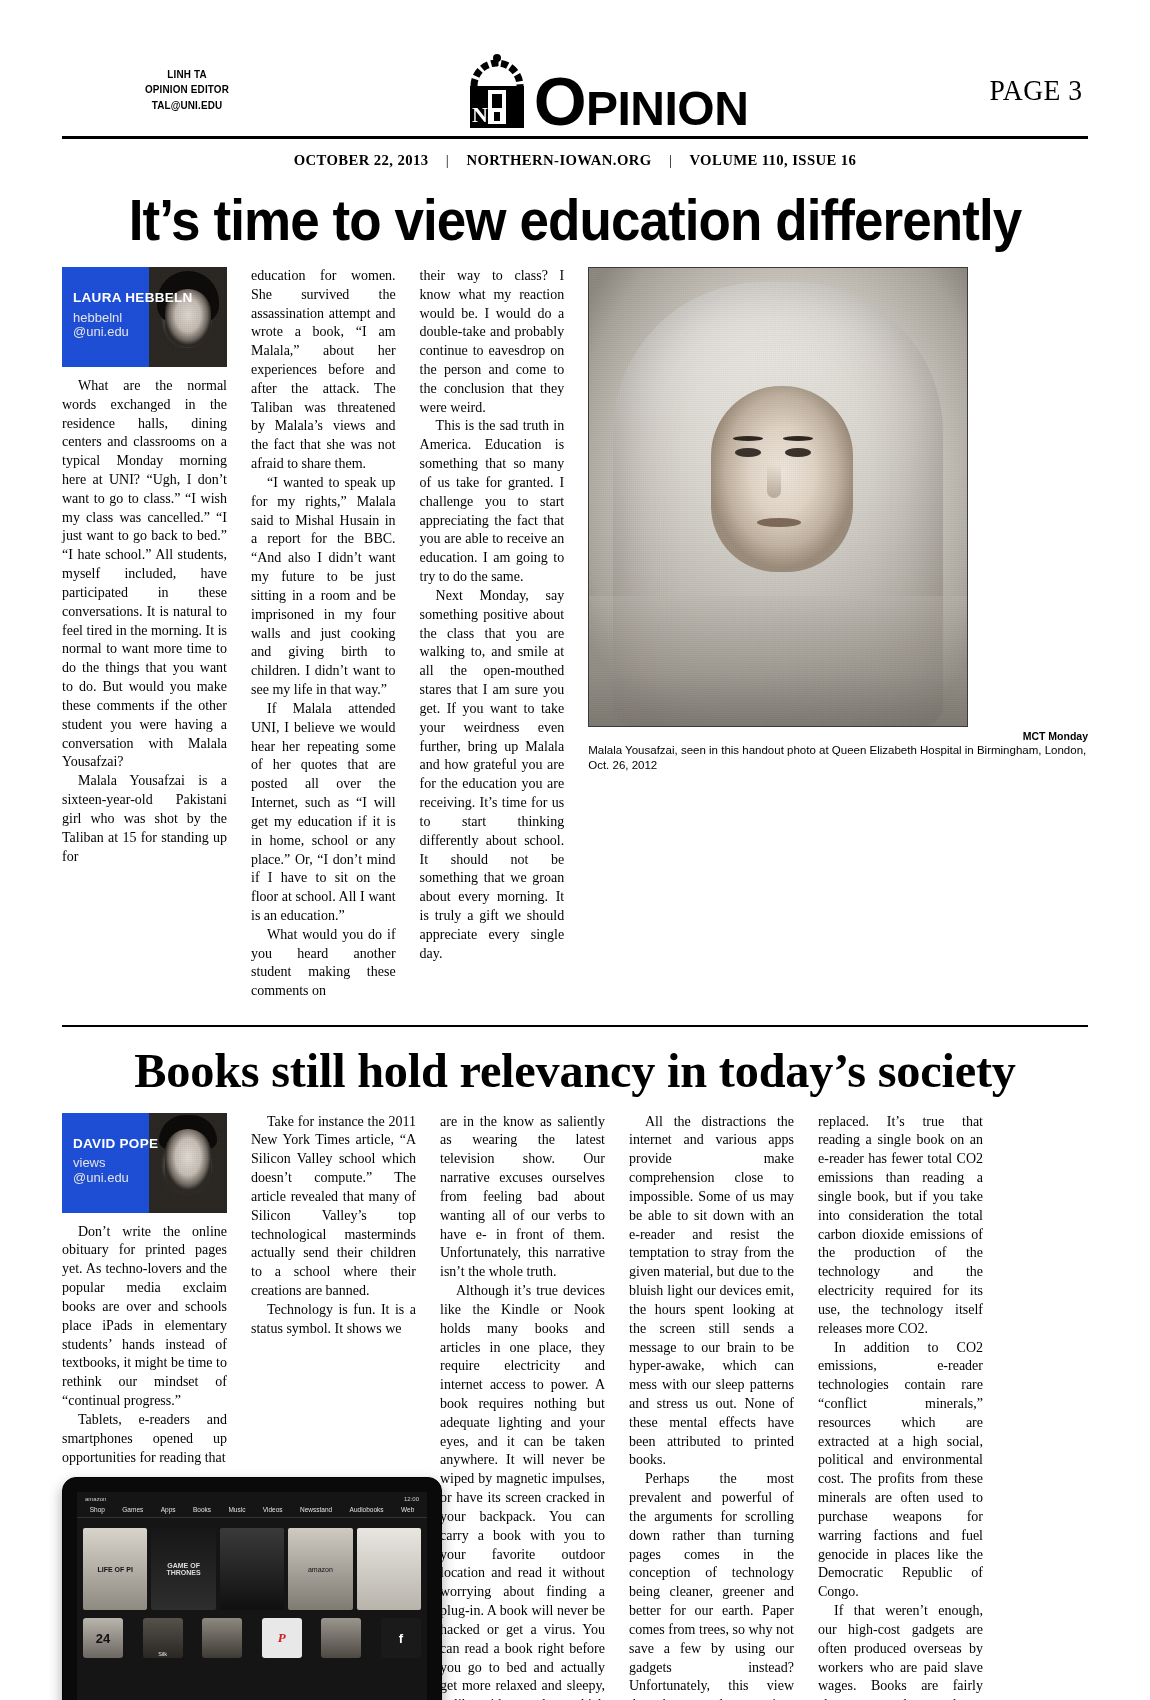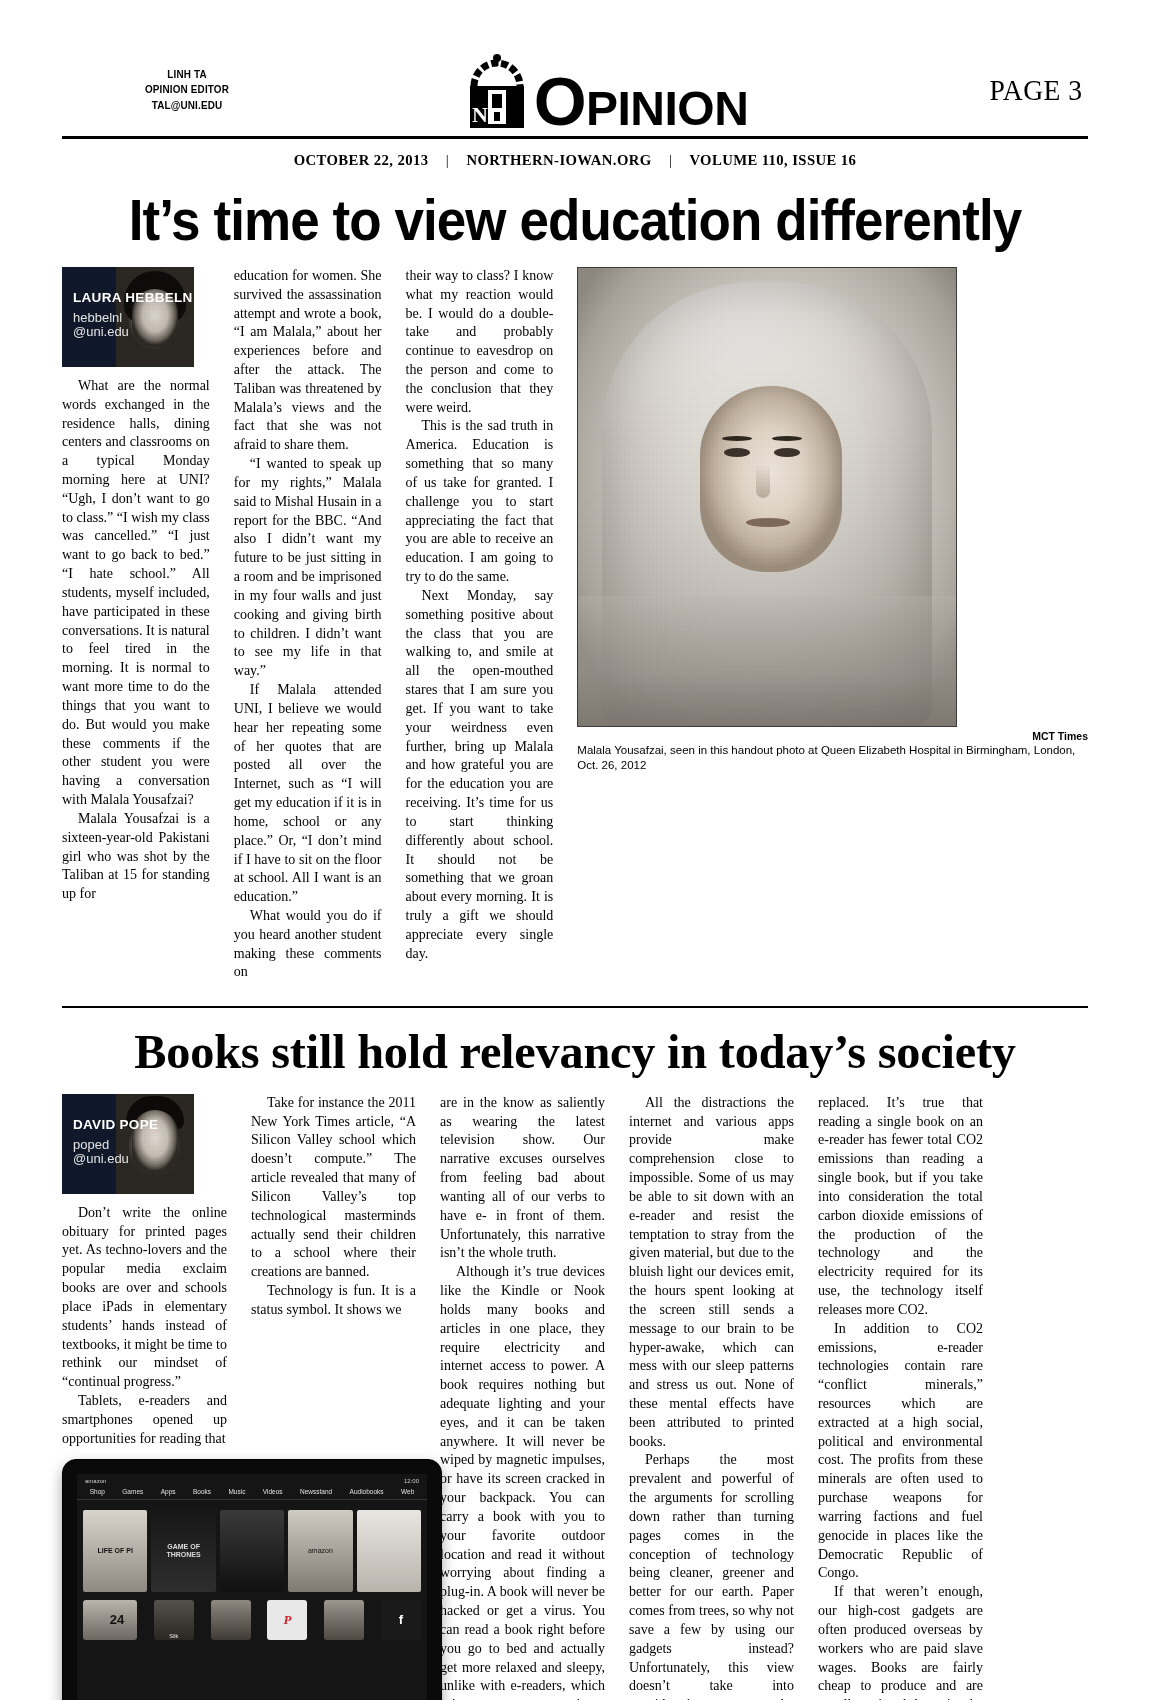--- a/index.html
+++ b/index.html
@@ -147,23 +147,23 @@
     hyphens: none;
   }
   .body-text p {
     margin: 0;
     text-indent: 16px;
   }
   .body-text p.noindent { text-indent: 0; }
 
   
   .byline-box {
-    width: 132px;
+    width: 165px;
     height: 100px;
-    background: #0f172a;
+    background: #1d4ed8;
     position: relative;
     overflow: hidden;
     margin-bottom: 10px;
   }
   .byline-photo {
     position: absolute;
     right: 0; top: 0;
     width: 78px; height: 100px;
     background:
       radial-gradient(ellipse 26px 30px at 38px 52px, #d8d2cc 0%, #b9b1a8 42%, #6c665f 70%, #2a2622 100%),
@@ -408,21 +408,21 @@
     align-items: center;
     justify-content: center;
     font-family: "Liberation Sans", sans-serif;
     font-size: 13px;
     font-weight: bold;
     color: #fff;
     overflow: hidden;
     position: relative;
   }
   .k-app .lbl { position:absolute; bottom:1px; left:0; right:0; text-align:center; font-size:5.5px; font-weight:normal; color:#eee;}
-  .k-app.a1 { background: linear-gradient(180deg,#b9b5ad,#6c6760); color:#111;padding-left:14px; }
+  .k-app.a1 { background: linear-gradient(180deg,#b9b5ad,#6c6760); color:#111; }
   .k-app.a2 { background: linear-gradient(180deg,#55514b,#2a2723); }
   .k-app.a3 { background: linear-gradient(180deg,#8d8880,#3e3a35); }
   .k-app.a4 { background: #e8e8e8; color: #cc2127; font-family: "Liberation Serif", serif; font-style: italic; }
   .k-app.a5 { background: linear-gradient(180deg,#9a958d,#4d4943); }
   .k-app.a6 { background: #1a1a1a; color: #fff; }
 </style>
 </head>
 <body>
 
 <div class="page">
@@ -509,41 +509,41 @@
           <div class="malala-face"></div>
           <div class="malala-brow l"></div>
           <div class="malala-brow r"></div>
           <div class="malala-eye l"></div>
           <div class="malala-eye r"></div>
           <div class="malala-nose"></div>
           <div class="malala-mouth"></div>
           <div class="malala-shoulder"></div>
           <div class="grain"></div>
         </div>
-        <div class="credit">MCT Times</div>
+        <div class="credit">MCT Monday</div>
         <div class="caption">Malala Yousafzai, seen in this handout photo at Queen Elizabeth Hospital in Birmingham, London, Oct. 26, 2012</div>
       </div>
 
     </div>
   </div>
 
   <div class="divider"></div>
 
   <div class="headline-serif">Books still hold relevancy in today’s society</div>
 
   <div class="article">
     <div class="cols">
 
       <div class="col">
         <div class="byline-box">
           <div class="byline-photo hair-short"></div>
           <div class="grain"></div>
           <div class="byline-text">
             <div class="byline-name">DAVID POPE</div>
-            <div class="byline-email">poped</div>
+            <div class="byline-email">views</div>
             <div class="byline-email">@uni.edu</div>
           </div>
         </div>
         <div class="body-text">
           <p>Don’t write the online obituary for printed pages yet. As techno-lovers and the popular media exclaim books are over and schools place iPads in elementary students’ hands instead of textbooks, it might be time to rethink our mindset of “continual progress.”</p>
           <p>Tablets, e-readers and smartphones opened up opportunities for reading that</p>
         </div>
 
         <div class="kindle-wrap">
           <div class="kindle-device">

